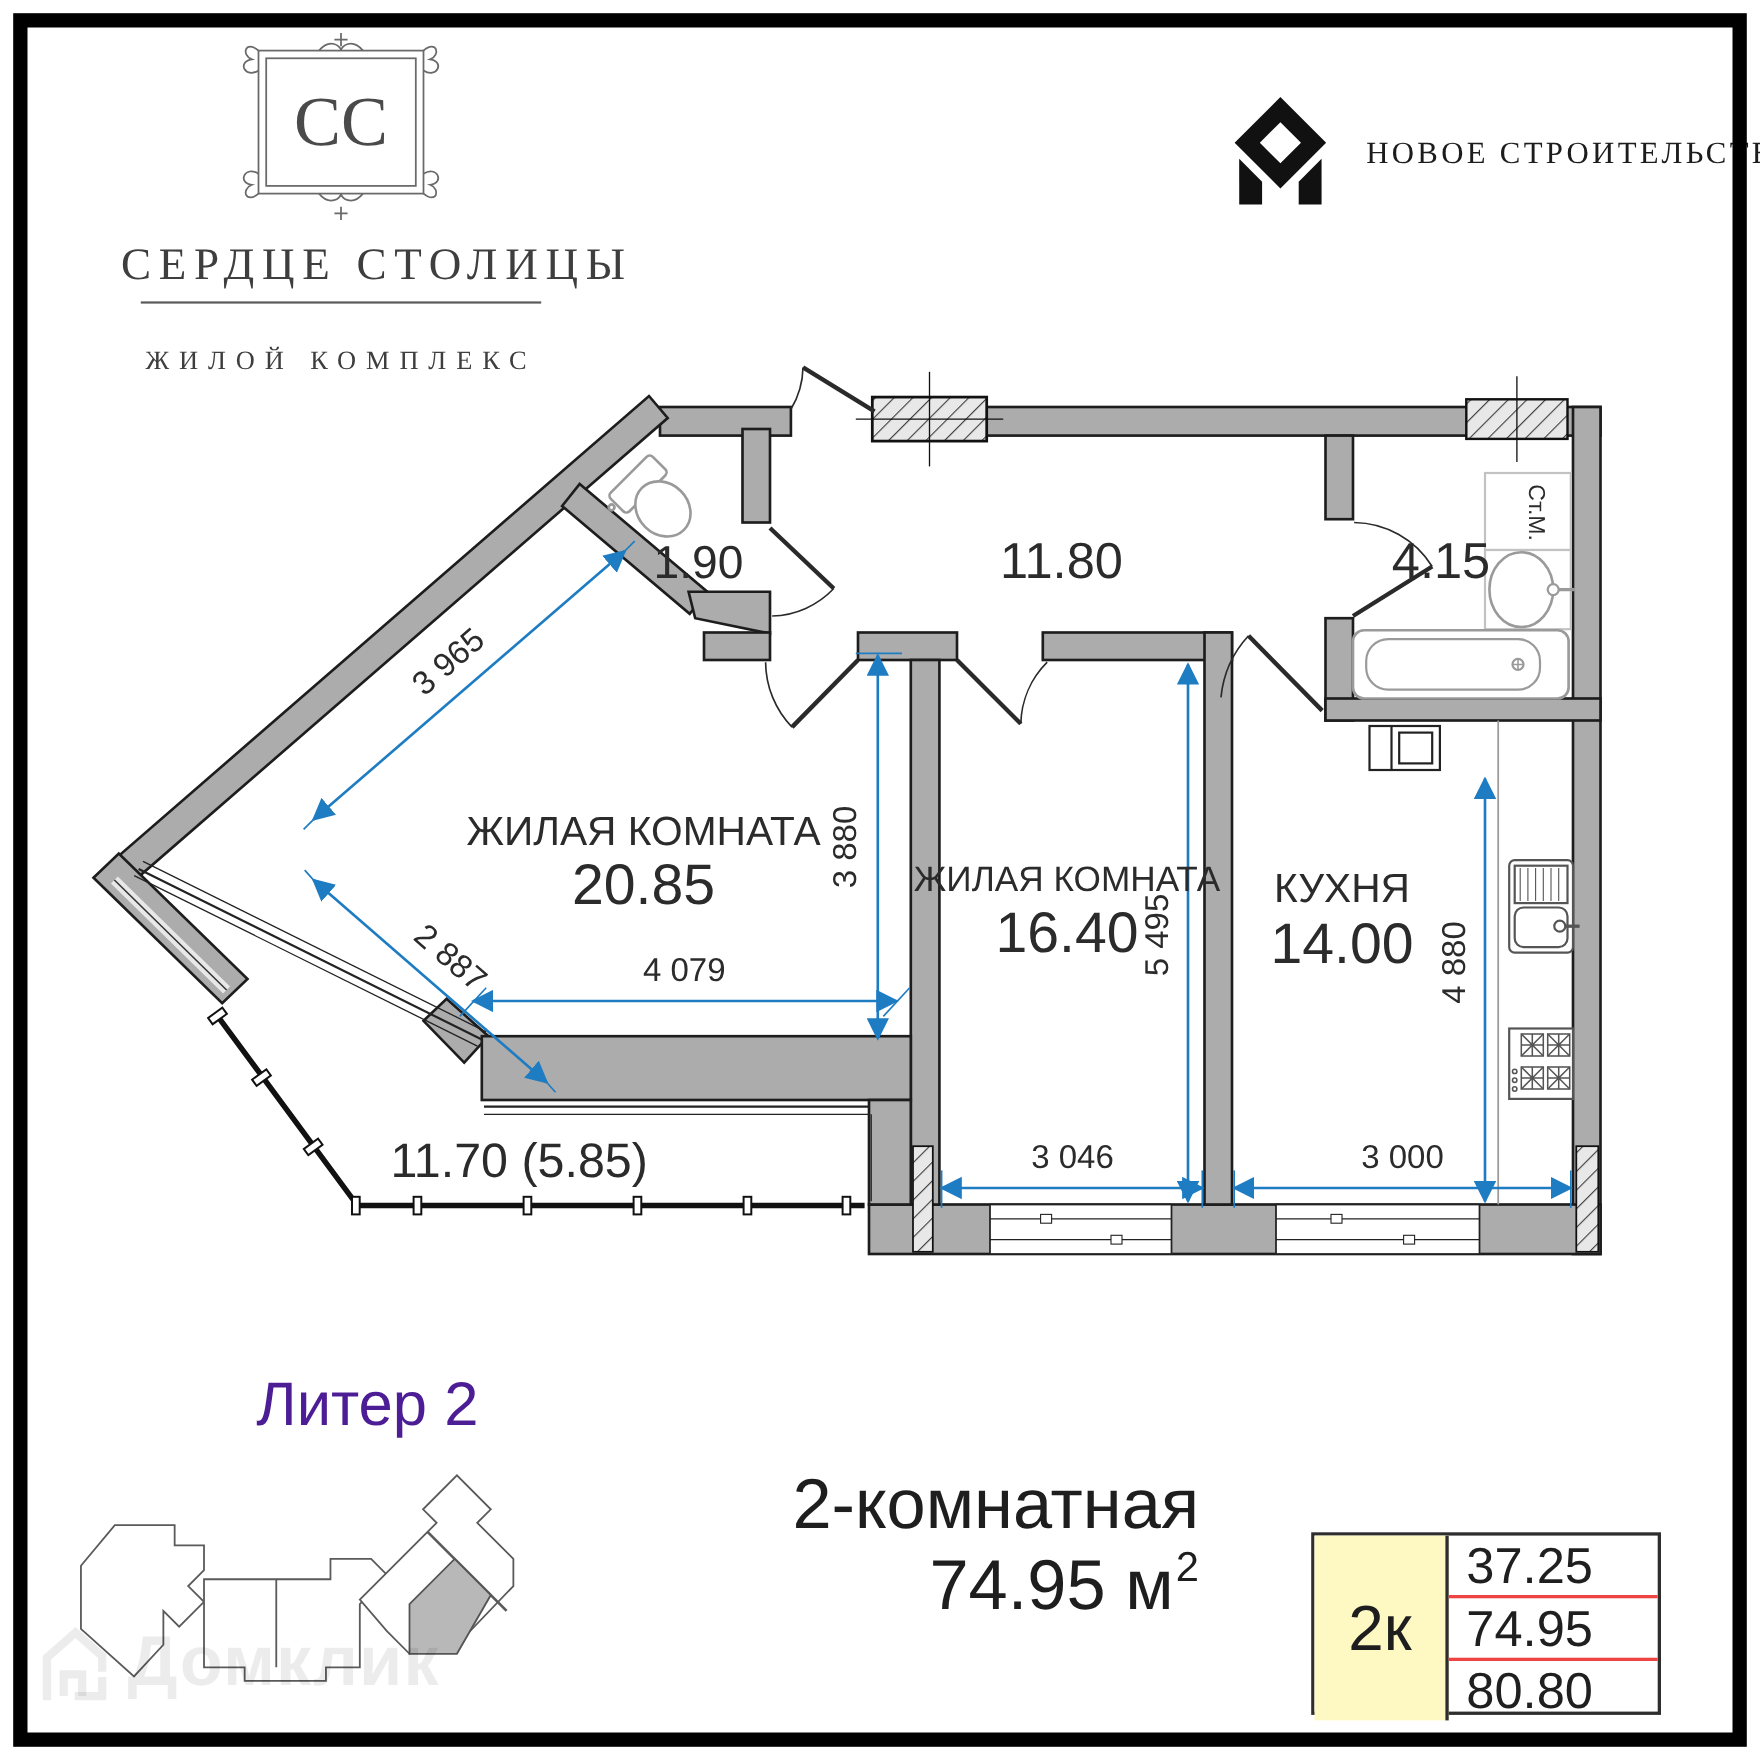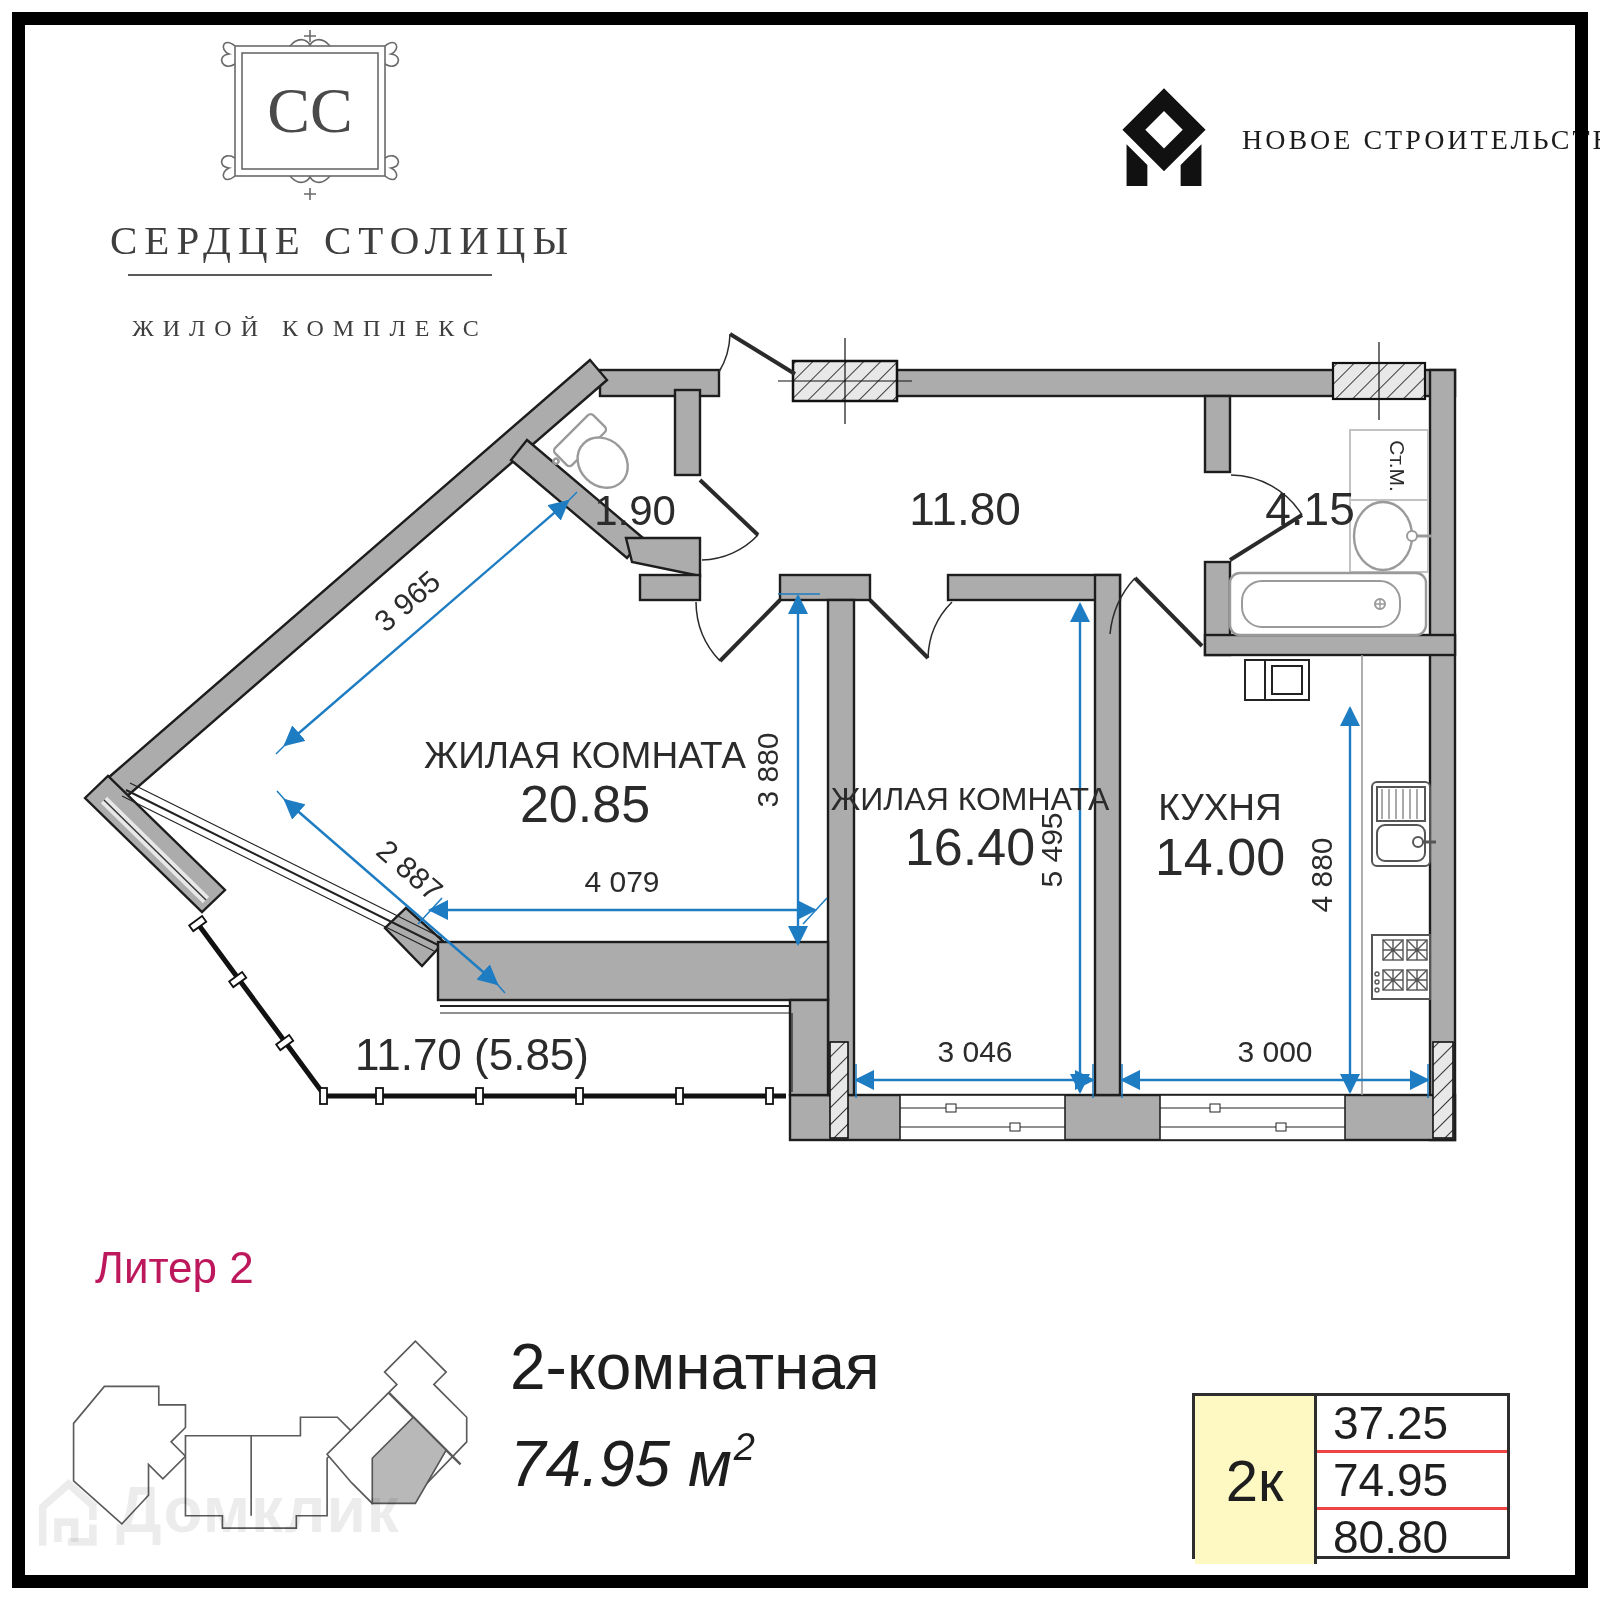--- a/index.html
+++ b/index.html
@@ -15,25 +15,25 @@
              color:#3e3e3e;margin-top:6px;white-space:nowrap;}
   .dev-rule{height:2px;background:#5a5a5a;margin:10px 18px 8px 18px;}
   .dev-sub{font-family:"Liberation Serif", serif;font-size:24px;letter-spacing:9px;color:#3e3e3e;margin-top:39px;}
 
   
   .builder{position:absolute;left:1112px;top:84px;display:flex;align-items:center;gap:26px;}
   .builder-name{font-family:"Liberation Serif", serif;font-size:28px;letter-spacing:3px;
                 color:#1c1c1c;white-space:nowrap;padding-top:8px;}
 
   
-  .liter{position:absolute;left:95px;top:1243px;width:340px;text-align:left;
-         font-size:44px;color:#be185d;}
-  .apt{position:absolute;left:510px;top:1330px;width:580px;text-align:left;color:#1e1e1e;}
+  .liter{position:absolute;left:95px;top:1243px;width:340px;text-align:right;
+         font-size:56px;color:#4c1d95;}
+  .apt{position:absolute;left:510px;top:1330px;width:580px;text-align:right;color:#1e1e1e;}
   .apt .l1{font-size:64px;}
-  .apt .l2{font-size:64px;margin-top:22px;font-style:italic;}
+  .apt .l2{font-size:64px;}
   .apt sup{font-size:38px;vertical-align:26px;margin-left:2px;}
 
   .badge{position:absolute;left:1192px;top:1393px;width:318px;height:166px;
          display:grid;grid-template-columns:122px 1fr;grid-template-rows:1fr 1fr 1fr;
          border:3px solid #2e2e2e;box-sizing:border-box;background:#fff;}
   .badge .type{grid-row:1 / span 3;background:#fef9c3;display:flex;align-items:center;
                justify-content:center;font-size:58px;color:#1e1e1e;
                border-right:3px solid #2e2e2e;}
   .badge .val{display:flex;align-items:center;padding-left:16px;font-size:46px;color:#1f1f1f;
               border-bottom:3px solid #ef4444;}

